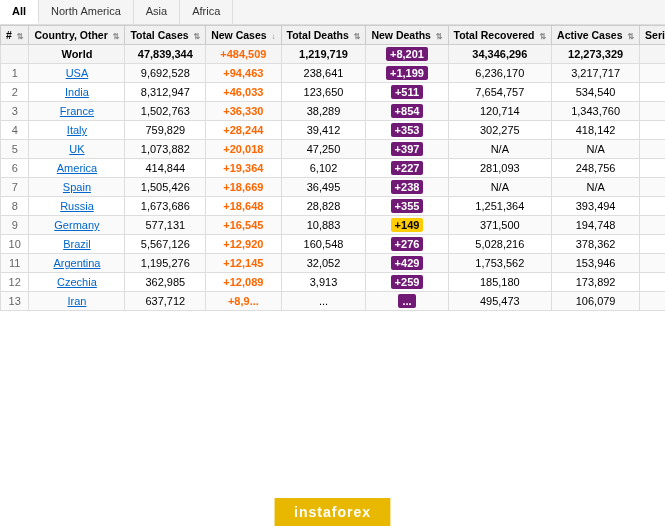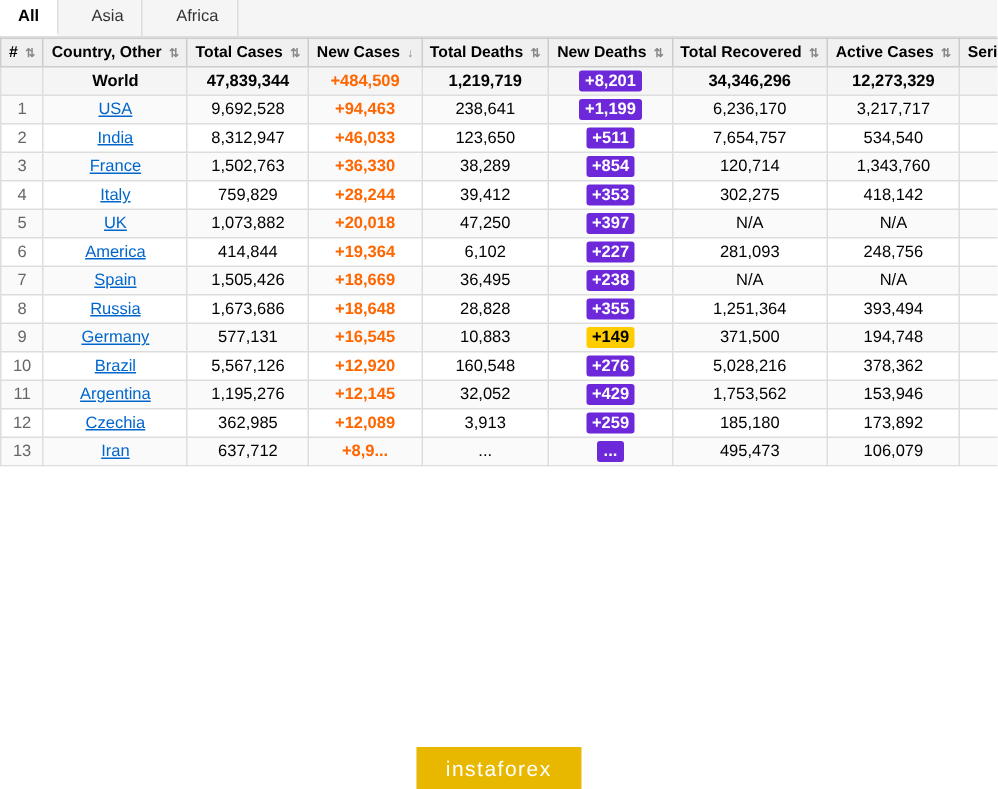--- a/index.html
+++ b/index.html
@@ -3,21 +3,20 @@
   <meta charset="utf-8">
   <style>
     * { margin: 0; padding: 0; box-sizing: border-box; }
     body { font-family: Arial, sans-serif; font-size: 11px; background: #fff; width: 665px; overflow: hidden; }
 
     
     .top-nav {
       display: flex;
       background: #f5f5f5;
       border-bottom: 1px solid #ddd;
-      gap: 10px;
     }
     .top-nav .tab {
       padding: 5px 12px;
       cursor: pointer;
       font-size: 11px;
       color: #333;
       border-right: 1px solid #ddd;
       white-space: nowrap;
     }
     .top-nav .tab.active {
@@ -76,21 +75,21 @@
     tbody td.country-cell.world {
       text-decoration: none;
       color: #000;
       font-weight: bold;
     }
     .new-cases-pos {
       color: #ff6600;
       font-weight: bold;
     }
     .new-deaths-red {
-      background: #6d28d9;
+      background: #701a75;
       color: #fff;
       font-weight: bold;
       padding: 1px 4px;
       border-radius: 2px;
     }
     .new-deaths-yellow {
       background: #ffcc00;
       color: #000;
       font-weight: bold;
       padding: 1px 4px;
@@ -103,31 +102,32 @@
 
     
     .watermark {
       position: fixed;
       bottom: 0;
       left: 50%;
       transform: translateX(-50%);
       background: #e8b800;
       color: #fff;
       font-size: 14px;
-      font-weight: normal;
+      font-weight: bold;
       padding: 6px 20px;
       letter-spacing: 1px;
       z-index: 100;
     }
   </style>
 </head>
 <body>
 
 <div class="top-nav">
 <div class="tab active">All</div>
+    <div class="tab">North America</div>
     <div class="tab">Asia</div>
     <div class="tab">Africa</div>
   </div>
 
 <table>
   <thead>
     <tr>
       <th># <span class="sort-icon">⇅</span></th>
       <th>Country, Other <span class="sort-icon">⇅</span></th>
       <th>Total Cases <span class="sort-icon">⇅</span></th>

